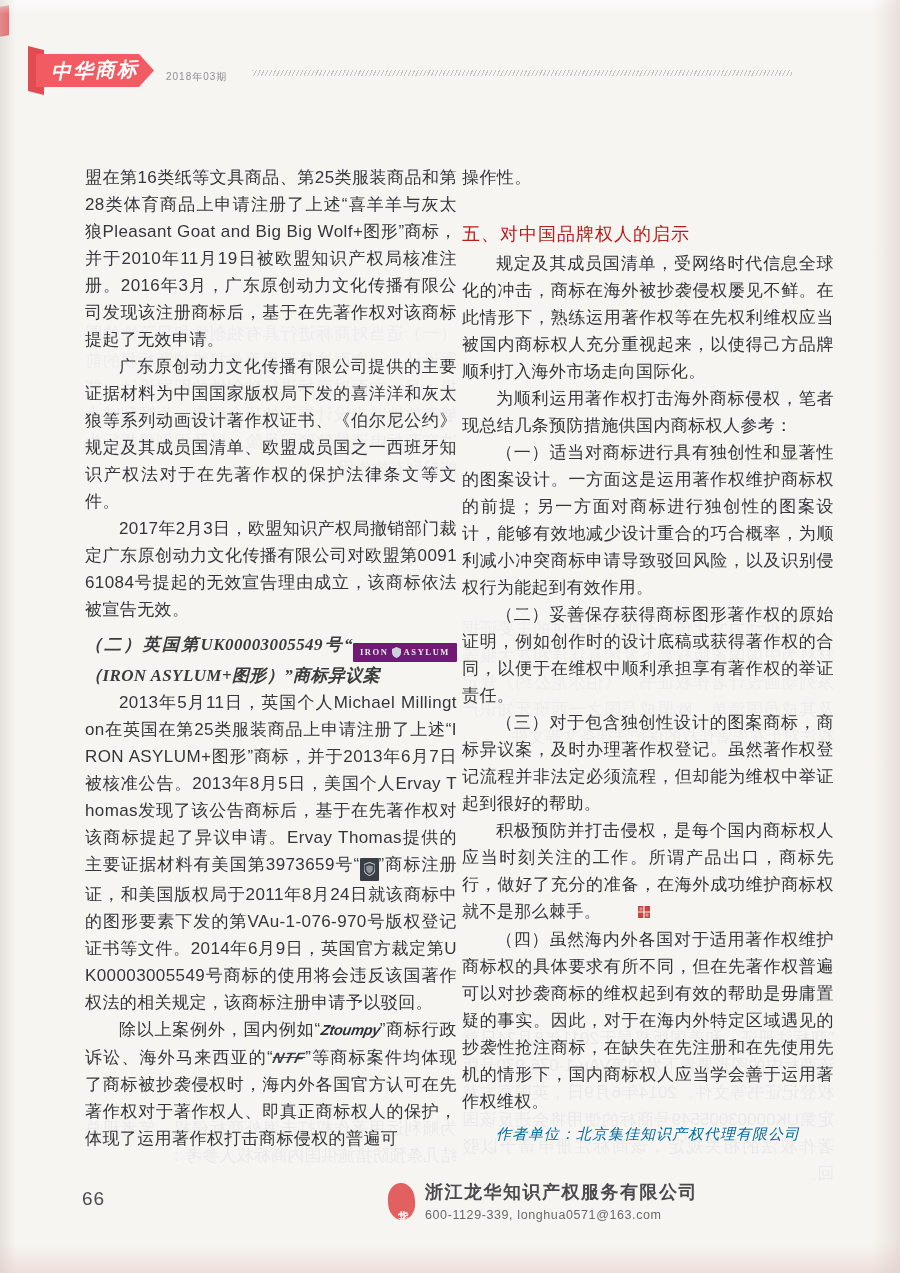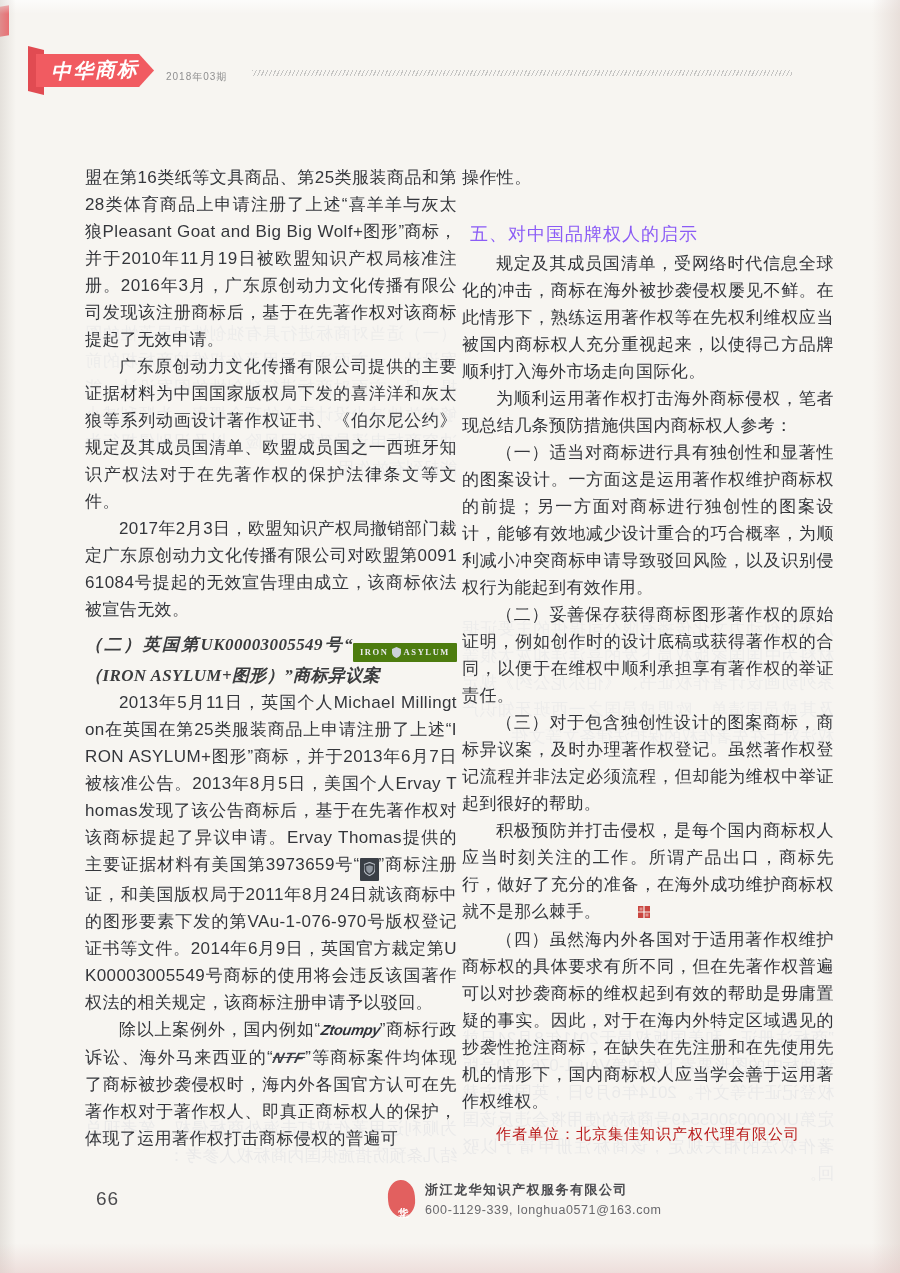--- a/index.html
+++ b/index.html
@@ -40,59 +40,59 @@
   .col{position:absolute;top:164px;width:372px;z-index:2;}
   .col-left{left:85px;}
   .col-right{left:462px;}
   .bp{
     margin:0;font-size:17px;line-height:27px;text-align:justify;
     word-break:break-all;letter-spacing:.4px;color:#34363b;
   }
   .ind{text-indent:2em;}
   .kai{font-family:"Liberation Serif",serif;font-style:italic;color:#3b3c3e;font-weight:bold;}
   .sec{
-    margin:31px 0 4px 8px;font-size:18px;font-weight:500;color:#8b5cf6;letter-spacing:1px;line-height:24px;
+    margin:31px 0 4px 0;font-size:18px;font-weight:500;color:#b91c1c;letter-spacing:1px;line-height:24px;
   }
   .author{
     margin:6px 0 0 0;font-size:15px;line-height:26px;text-align:center;
-    font-family:"Liberation Serif",serif;color:#b91c1c;letter-spacing:1px;
+    font-family:"Liberation Serif",serif;font-style:italic;color:#0369a1;letter-spacing:1px;
   }
 
   
   .logo-ia{
-    display:inline-flex;align-items:center;gap:3px;background:#4d7c0f;
+    display:inline-flex;align-items:center;gap:3px;background:#701a75;
     padding:4px 7px;vertical-align:-5px;line-height:1;border-radius:1px;margin-top:20px;
   }
   .ia-word{color:#e9eaee;font-size:8.5px;letter-spacing:1.6px;font-family:"Liberation Serif",serif;font-style:normal;}
   .logo-shield{
     display:inline-flex;width:19px;height:23px;background:#3a3f46;
     align-items:center;justify-content:center;vertical-align:-6px;border-radius:1px;
   }
   .logo-zoumpy{
     display:inline-block;font-weight:bold;font-style:italic;font-size:14.5px;
     color:#2e3138;transform:skewX(-10deg);letter-spacing:-0.3px;text-indent:0;
   }
   .logo-ntf{
     display:inline-block;font-weight:bold;font-style:italic;font-size:15px;
     color:#40444b;transform:skewX(-14deg);letter-spacing:1px;text-indent:0;
     text-decoration:underline;text-decoration-thickness:1px;text-underline-offset:-6px;text-decoration-skip-ink:none;
   }
   .endmark{display:inline-block;vertical-align:-1px;margin-left:3px;}
 
   
   .footer{position:absolute;left:0;top:1180px;width:100%;height:70px;z-index:2;}
-  .pnum{position:absolute;left:96px;top:8px;font-size:19px;color:#4c4c4f;letter-spacing:1px;}
+  .pnum{position:absolute;left:82px;top:8px;font-size:19px;color:#4c4c4f;letter-spacing:1px;}
   .brand{position:absolute;left:388px;top:0;display:flex;align-items:center;gap:10px;}
   .seal{
     width:27px;height:37px;background:#e2605f;border-radius:50%/45%;
     color:#fff;font-size:11px;line-height:1.2;display:flex;align-items:center;justify-content:center;
     writing-mode:vertical-rl;text-orientation:upright;font-family:"Liberation Serif",serif;
     transform:rotate(-4deg);letter-spacing:1px;
   }
-  .company{font-size:13px;font-weight:bold;color:#4b4b4f;letter-spacing:1.5px;}
+  .company{font-size:18px;font-weight:bold;color:#4b4b4f;letter-spacing:1.5px;}
   .contact{font-size:12.5px;color:#68686c;letter-spacing:.6px;margin-top:4px;}
 
   
   .ghost{
     position:absolute;width:372px;z-index:1;transform:scaleX(-1);
     font-size:17px;line-height:27px;text-align:justify;word-break:break-all;
     color:#4a5f8f;opacity:.055;filter:blur(.5px);pointer-events:none;
   }
 </style>
 </head>

